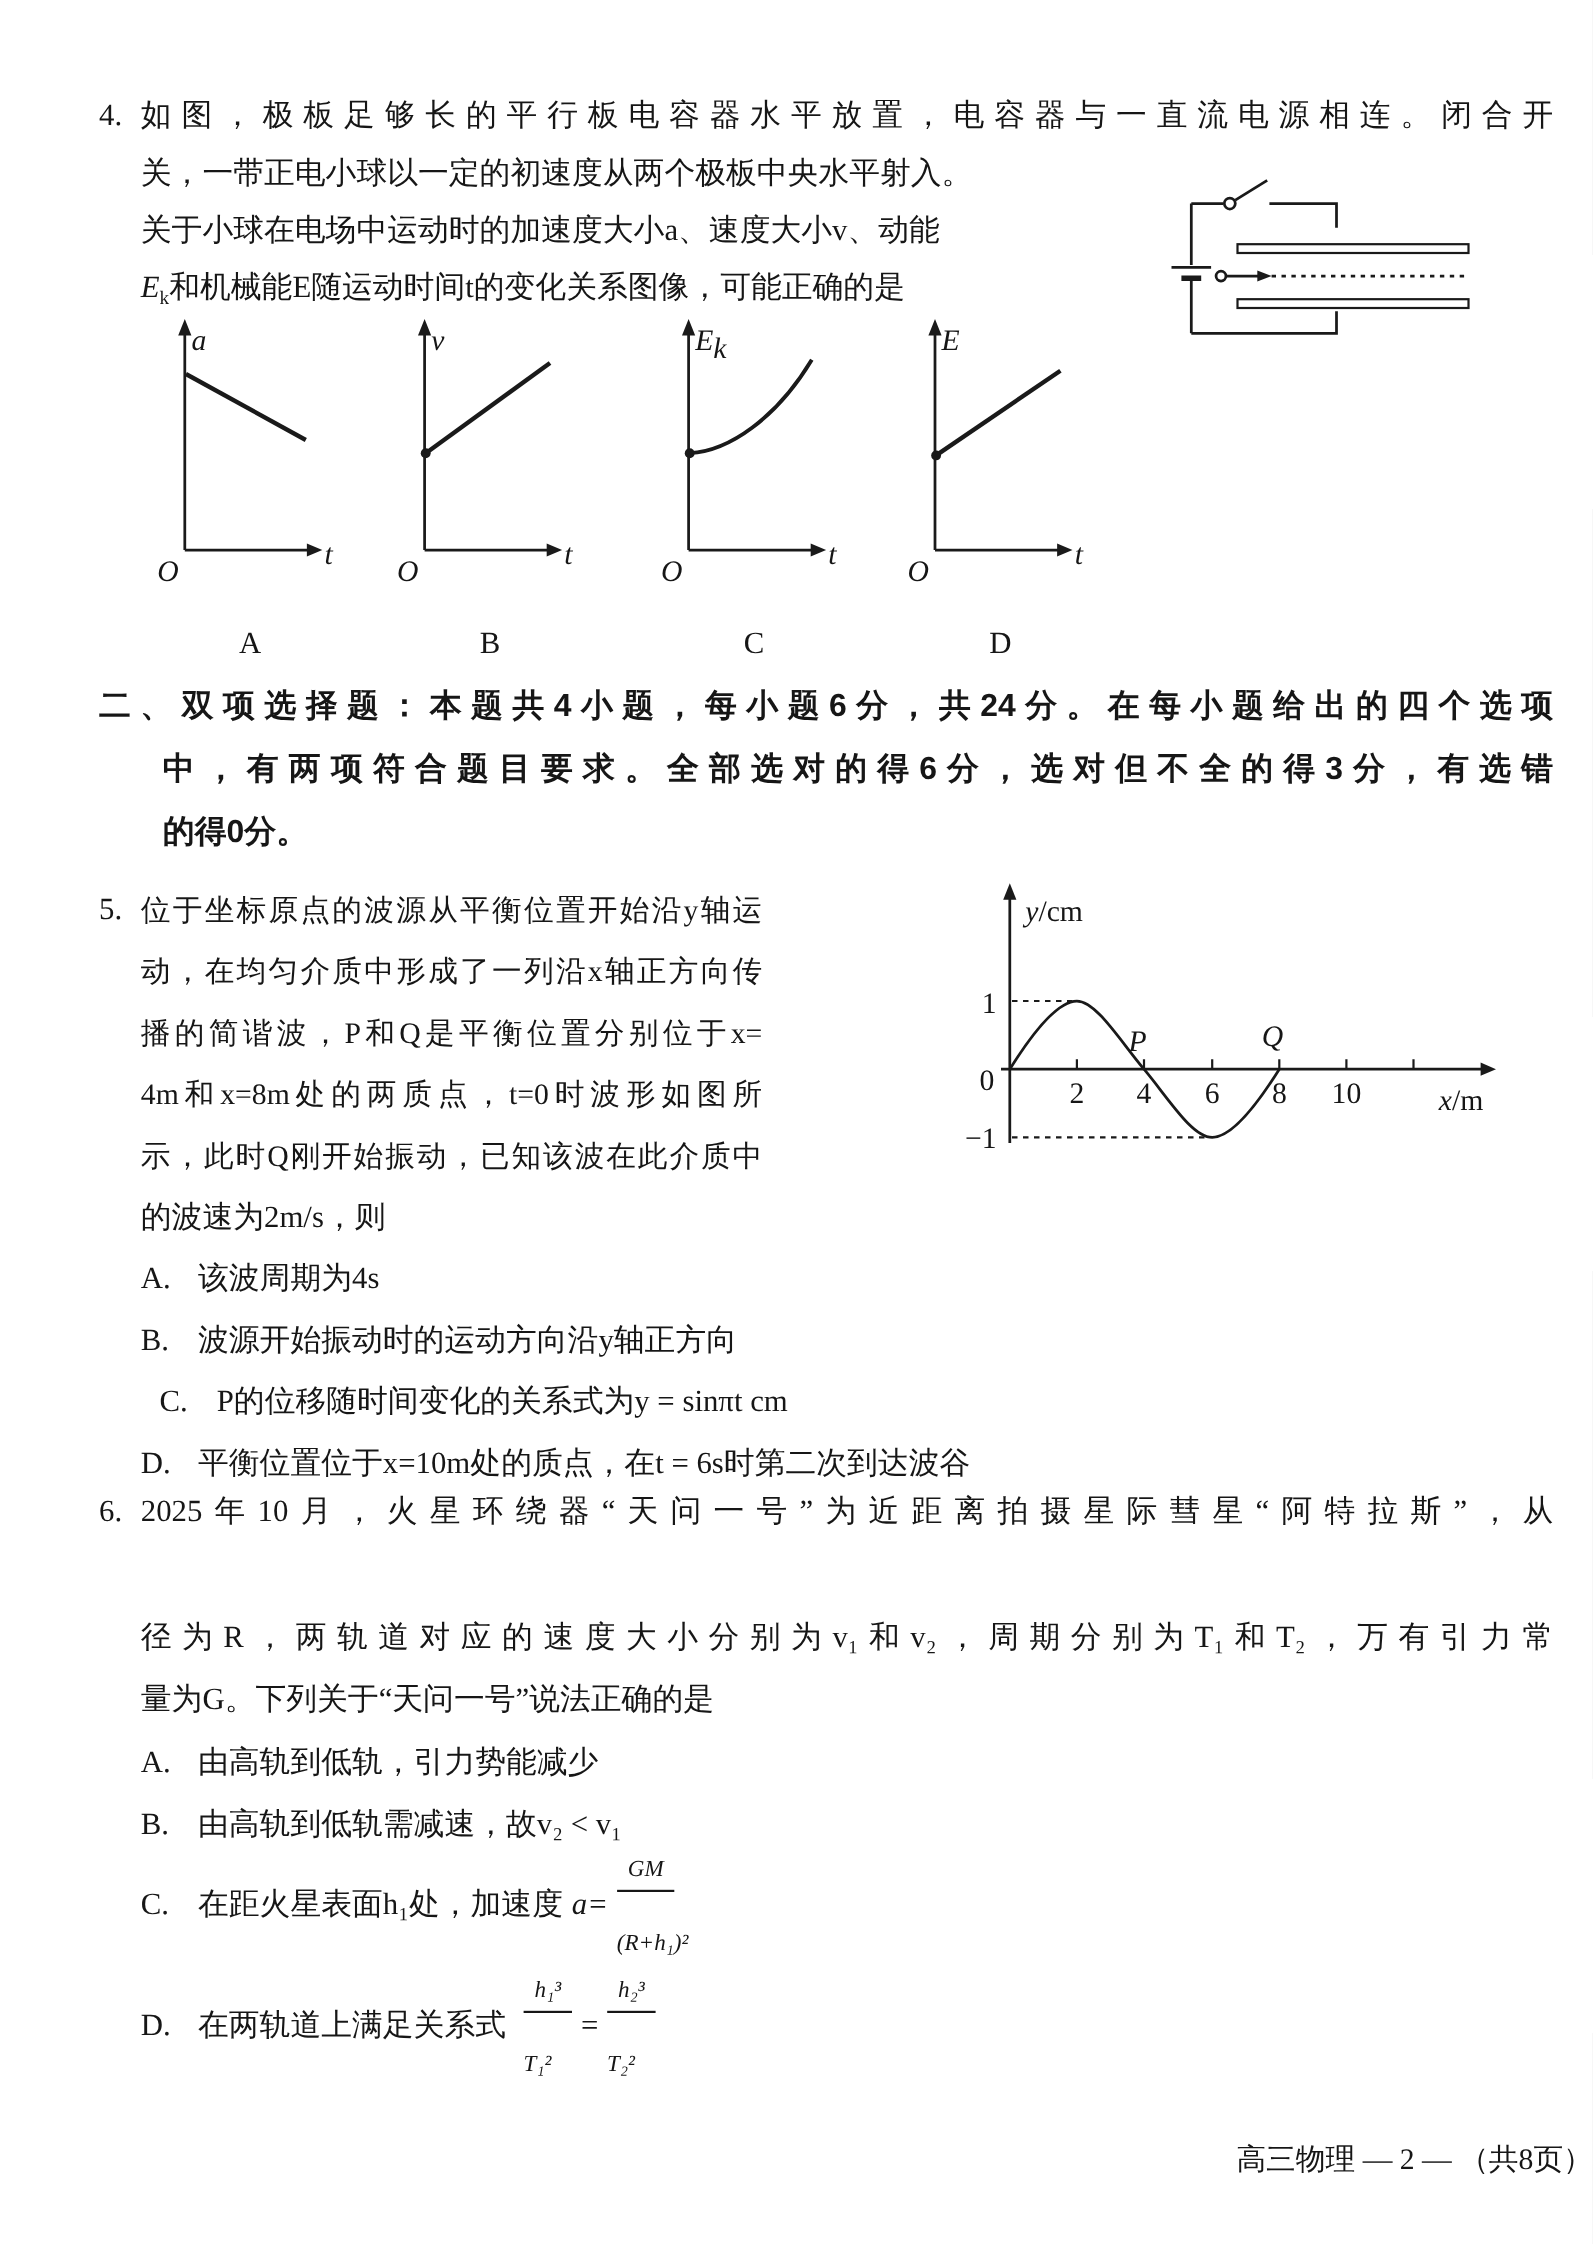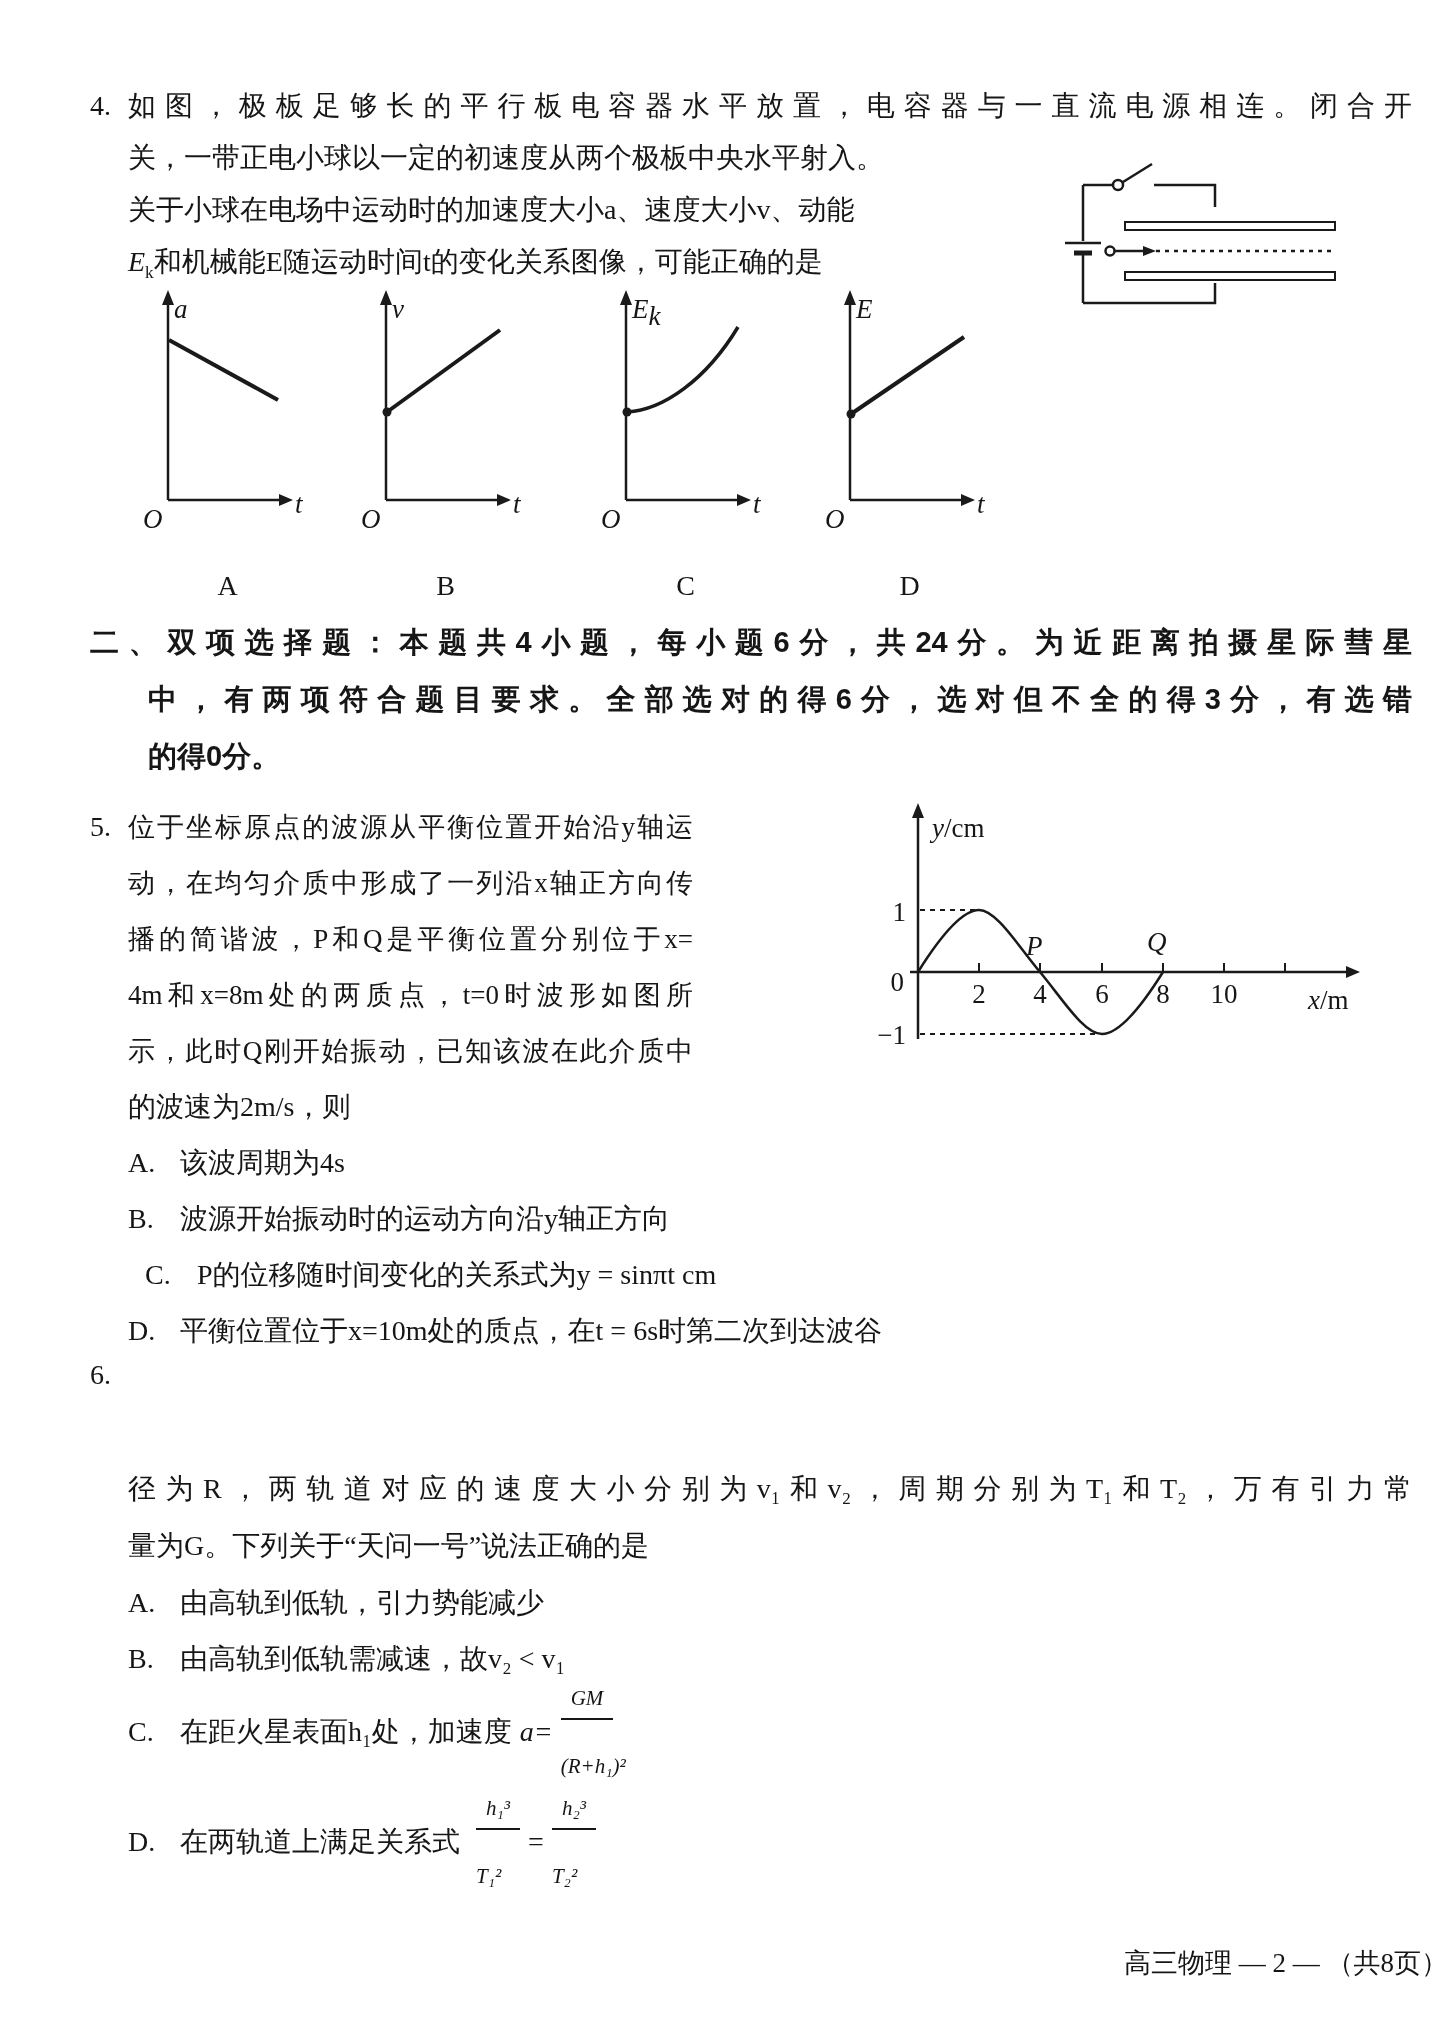--- a/index.html
+++ b/index.html
@@ -138,21 +138,21 @@
       <polygon points="153,218 139,212 139,224" fill="#1a1a1a"></polygon>
       <text x="34" y="36" class="svgt">E</text>
       <text x="155" y="231" class="svgt">t</text>
       <text x="3" y="246" class="svgt">O</text>
       <circle cx="29" cy="132" r="4.5" fill="#1a1a1a"></circle>
       <line x1="29" y1="132" x2="142" y2="55" stroke="#1a1a1a" stroke-width="4"></line>
     </svg>
   </div>
   <div class="gletter" style="left:822px;top:570px">D</div>
 
-  <div class="ln just bold-sans" style="left:90px;top:622px;width:1322px">二、双项选择题：本题共4小题，每小题6分，共24分。为近距离拍摄星际彗星</div>
+  <div class="ln just bold-sans" style="left:90px;top:622px;width:1322px">二、双项选择题：本题共4小题，每小题6分，共24分。在每小题给出的四个选项</div>
   <div class="ln just bold-sans" style="left:148px;top:679px;width:1264px">中，有两项符合题目要求。全部选对的得6分，选对但不全的得3分，有选错</div>
   <div class="ln bold-sans" style="left:148px;top:736px">的得0分。</div>
 
   <div class="ln" style="left:90px;top:807px">5.</div>
   <div class="ln just sm" style="left:128px;top:807px;width:565px">位于坐标原点的波源从平衡位置开始沿y轴运</div>
   <div class="ln just sm" style="left:128px;top:863px;width:565px">动，在均匀介质中形成了一列沿x轴正方向传</div>
   <div class="ln just sm" style="left:128px;top:919px;width:565px">播的简谐波，P和Q是平衡位置分别位于x=</div>
   <div class="ln just sm" style="left:128px;top:975px;width:565px">4m和x=8m处的两质点，t=0时波形如图所</div>
   <div class="ln just sm" style="left:128px;top:1031px;width:565px">示，此时Q刚开始振动，已知该波在此介质中</div>
   <div class="ln" style="left:128px;top:1087px">的波速为2m/s，则</div>
@@ -207,20 +207,21 @@
     <span class="letter">B.</span><span>波源开始振动时的运动方向沿y轴正方向</span>
   </div>
   <div class="option" style="left:145px;top:1255px">
     <span class="letter">C.</span><span>P的位移随时间变化的关系式为y = sinπt cm</span>
   </div>
   <div class="option" style="left:128px;top:1311px">
     <span class="letter">D.</span><span>平衡位置位于x=10m处的质点，在t = 6s时第二次到达波谷</span>
   </div>
 
   <div class="ln" style="left:90px;top:1355px">6.</div>
+  <div class="ln just" style="left:128px;top:1355px;width:1284px">2025年10月，火星环绕器“天问一号”为近距离拍摄星际彗星“阿特拉斯”，从</div>
   <div class="ln just" style="left:128px;top:1469px;width:1284px">径为R，两轨道对应的速度大小分别为v₁和v₂，周期分别为T₁和T₂，万有引力常</div>
   <div class="ln" style="left:128px;top:1526px">量为G。下列关于“天问一号”说法正确的是</div>
 
   <div class="option" style="left:128px;top:1583px">
     <span class="letter">A.</span><span>由高轨到低轨，引力势能减少</span>
   </div>
   <div class="option" style="left:128px;top:1639px">
     <span class="letter">B.</span><span>由高轨到低轨需减速，故v₂ &lt; v₁</span>
   </div>
 

